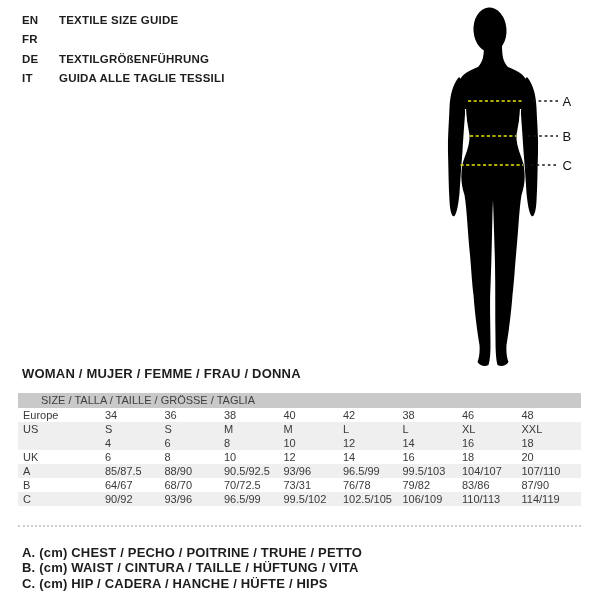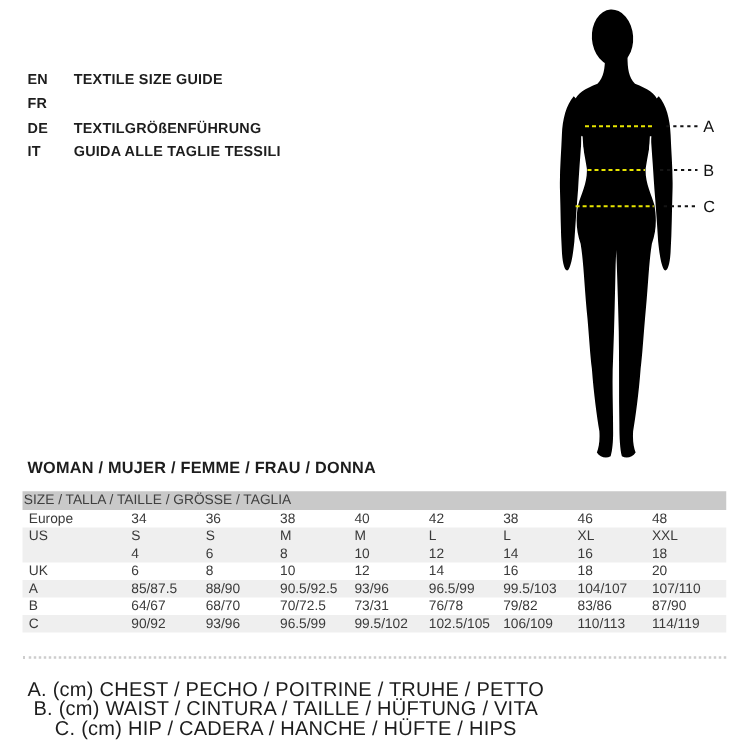--- a/index.html
+++ b/index.html
@@ -1,39 +1,39 @@
 <!DOCTYPE html>
 <html><head>
 <meta charset="utf-8">
 <style>
   html,body{margin:0;padding:0;background:#fff;}
   .canvas{
     position:relative;width:600px;height:600px;background:#ffffff;overflow:hidden;
     font-family:"Liberation Sans",sans-serif;color:#1d1d1d;
   }
   
-  .lang-block{position:absolute;left:22px;top:11px;margin-top:44px;}
+  .lang-block{position:absolute;left:22px;top:11px;}
   .lang-row{display:flex;font-weight:bold;font-size:11.5px;line-height:19.3px;letter-spacing:.2px;}
   .lang-code{width:37px;flex:none;}
   
   .figure-svg{position:absolute;left:440px;top:5px;}
   .measure-letter{font-family:"Liberation Sans",sans-serif;font-size:13px;fill:#111;}
   
   .section-title{position:absolute;left:22px;top:366px;font-weight:bold;font-size:13px;letter-spacing:.2px;}
   
   .size-table{position:absolute;left:18px;top:393px;width:563px;font-size:11px;color:#3a3a3a;}
-  .t-header{height:15px;line-height:15px;padding-left:1px;font-weight:500;color:#3f3f3f;}
+  .t-header{height:15px;line-height:15px;padding-left:23px;font-weight:500;color:#3f3f3f;}
   .t-row{display:flex;height:14px;align-items:center;}
   .t-label{width:82px;padding-left:5px;flex:none;}
   .t-cell{flex:1;text-align:left;}
   
   .divider-dotted{position:absolute;left:18px;top:525px;width:563px;border-top:2px dotted #cdcdcd;}
   
   .legend{position:absolute;left:22px;top:545px;}
-  .legend-line{font-weight:normal;font-size:16px;line-height:15.4px;letter-spacing:.2px;text-align:center;}
+  .legend-line{font-weight:bold;font-size:13px;line-height:15.4px;letter-spacing:.2px;}
 </style>
 </head>
 <body>
 
 <div class="canvas">
 
   <div class="lang-block">
       <div class="lang-row">
         <span class="lang-code">EN</span>
         <span>TEXTILE SIZE GUIDE</span>

